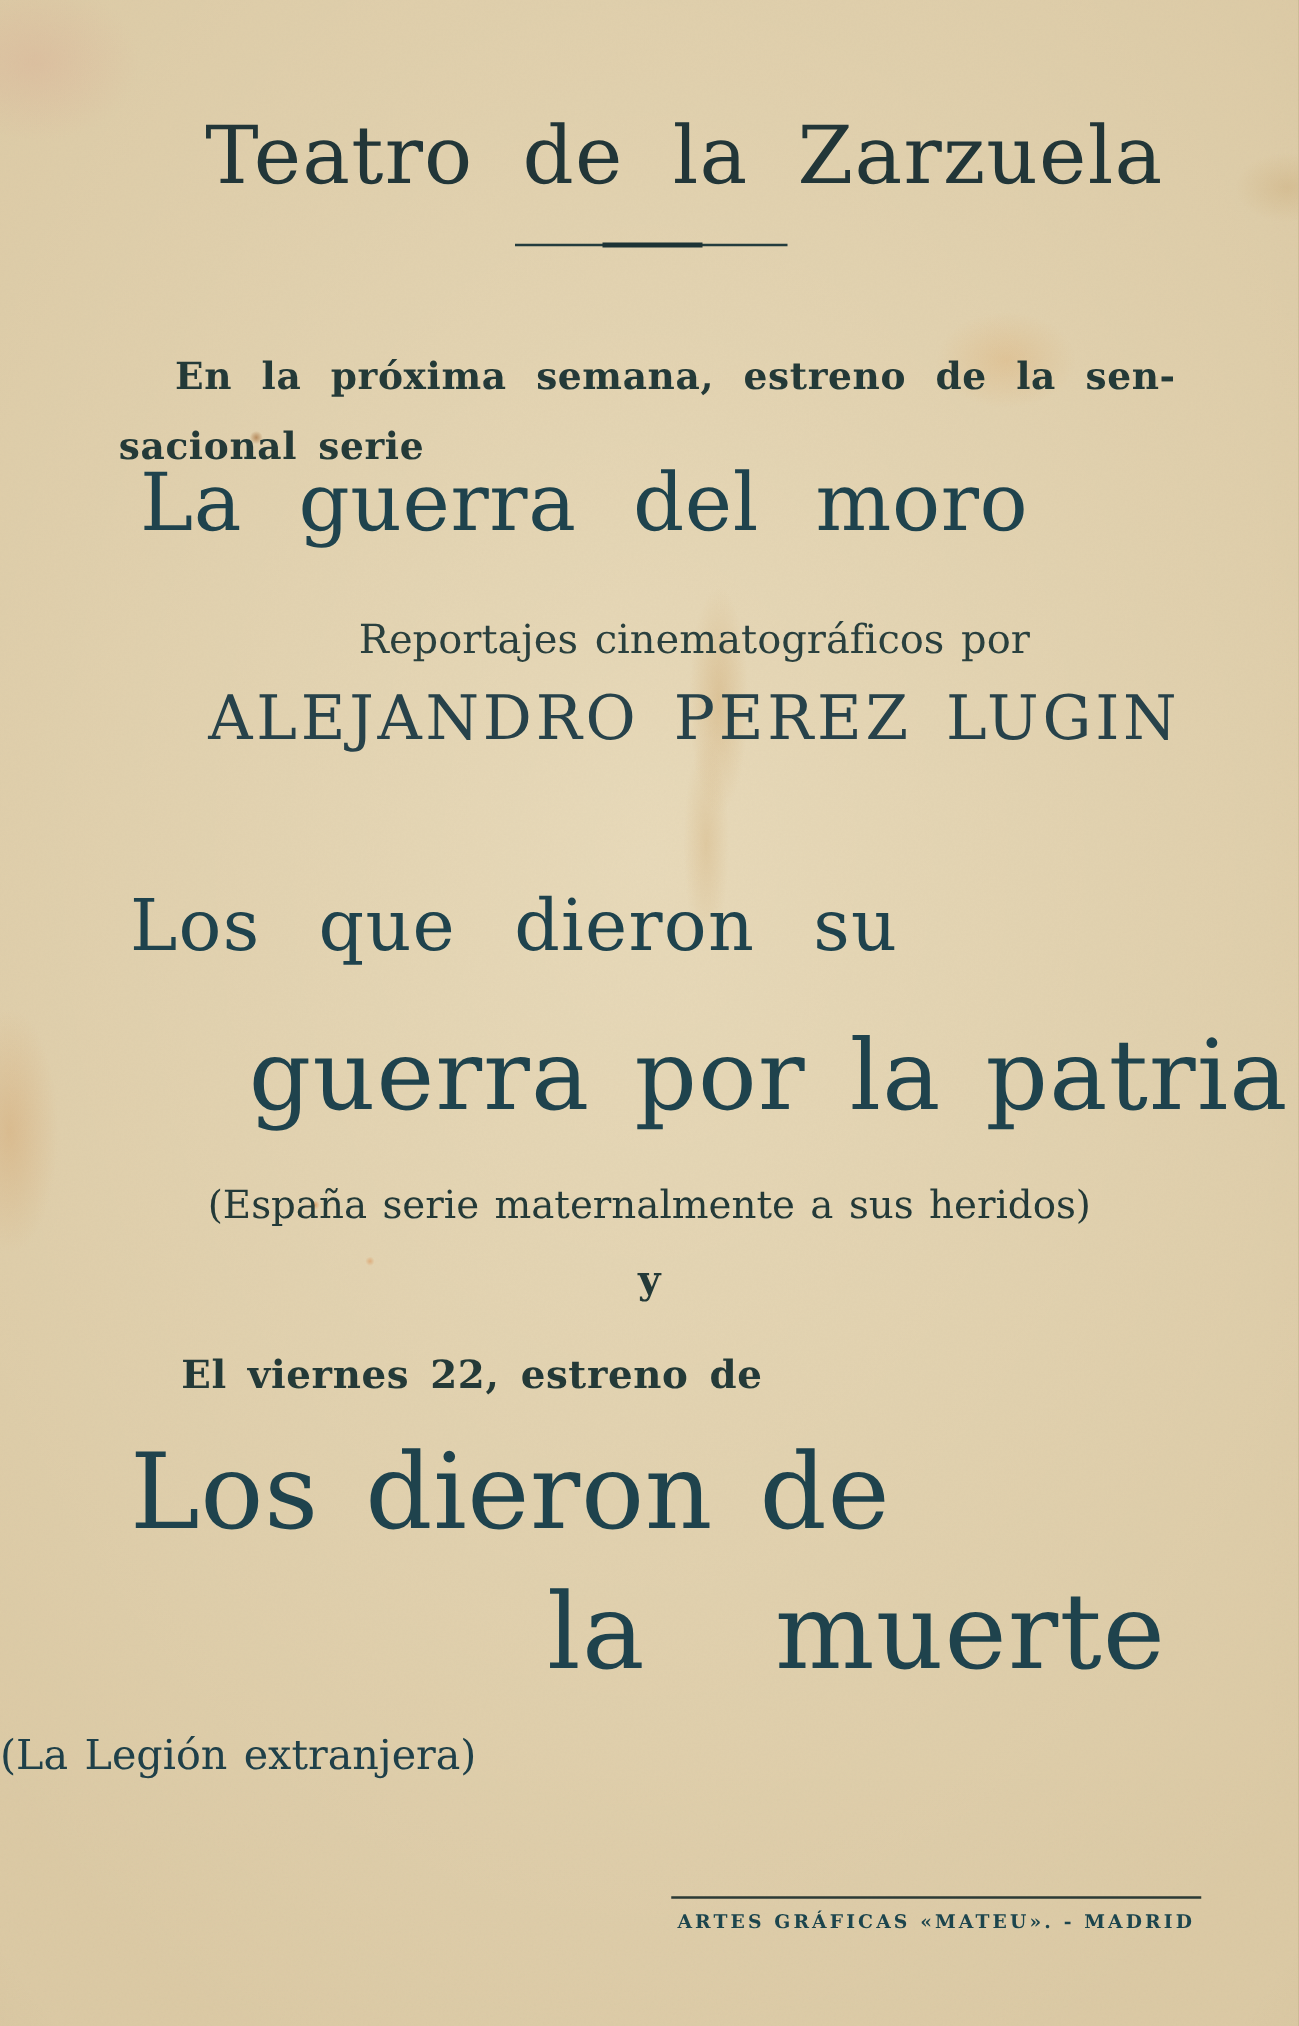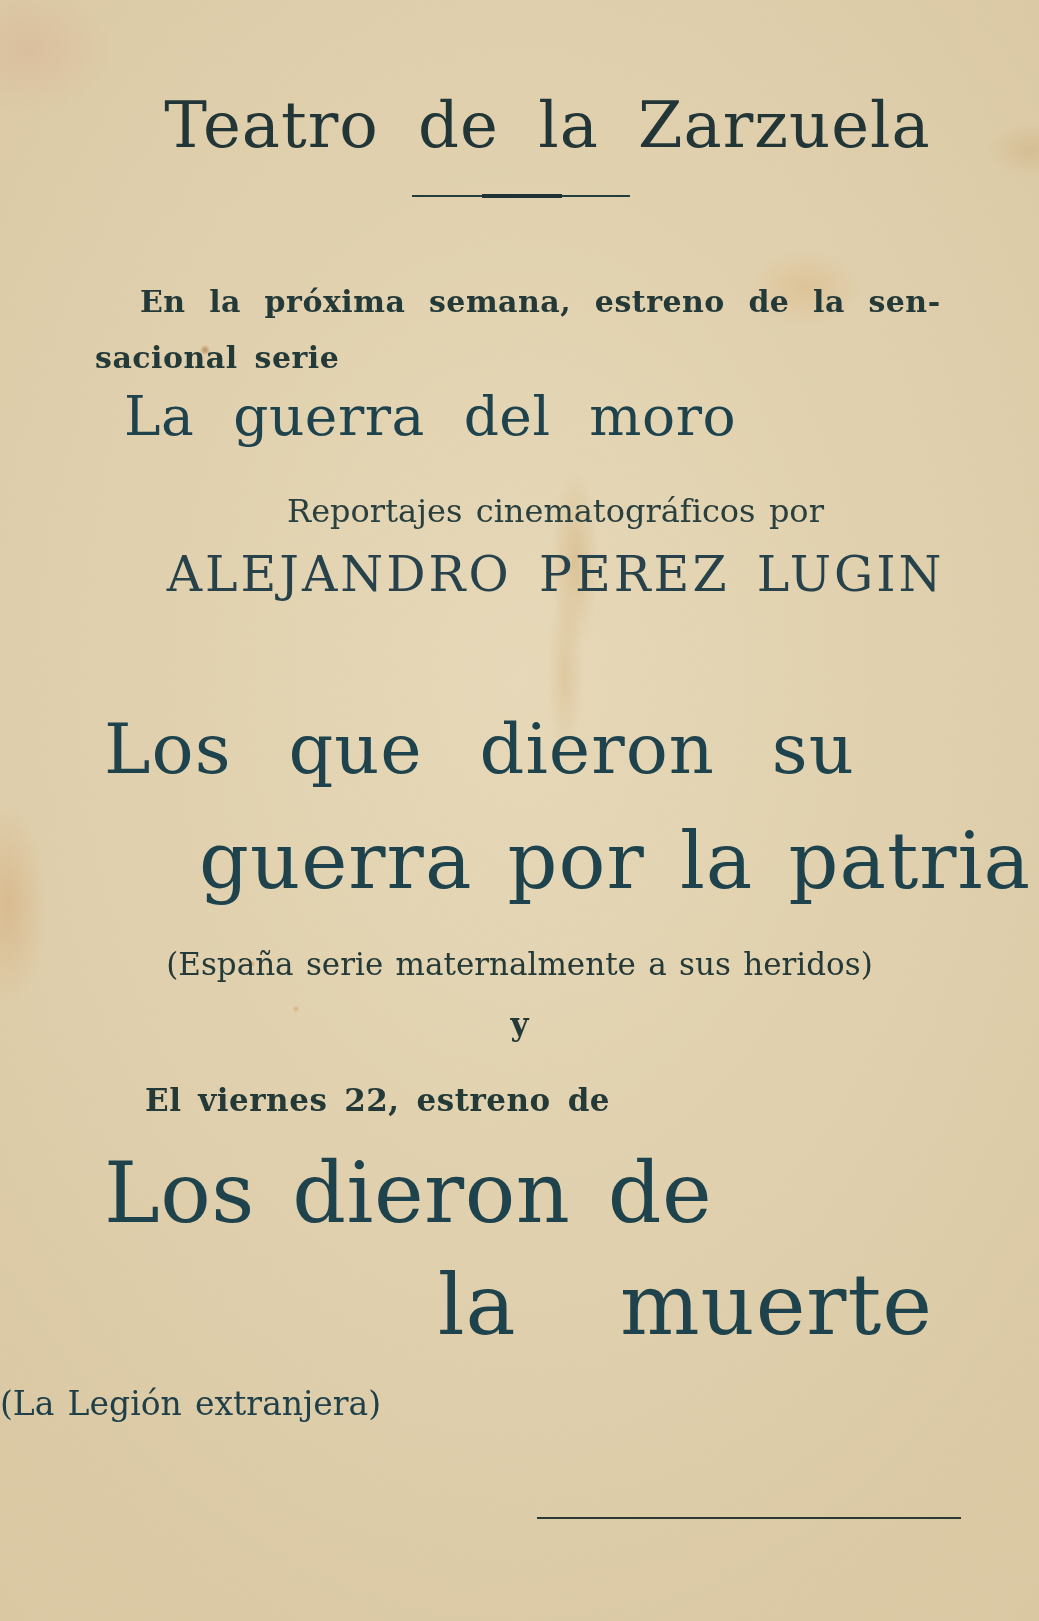--- a/index.html
+++ b/index.html
@@ -42,35 +42,35 @@
     position:absolute;left:70px;top:-1px;width:80px;height:4px;background:#1d3335;
   }
   .intro{
     top:244px;left:95px;width:849px;white-space:normal;
     font-weight:bold;font-size:30px;line-height:56px;color:#243a38;letter-spacing:.5px;
   }
   .intro .l1{display:block;text-indent:45px;word-spacing:.42em;}
   .intro .l2{display:block;word-spacing:.2em;}
   .display{color:#1f434d;}
   .serie-title{
-    top:384px;left:112px;font-size:55px;word-spacing:.38em;letter-spacing:.5px;margin-left:12px;
+    top:366px;left:112px;font-size:64px;word-spacing:.38em;letter-spacing:.5px;
   }
   .serie-subtitle{
     top:492px;left:0;width:100%;text-align:center;
     font-size:32px;color:#2a403e;word-spacing:.1em;padding-left:36px;
   }
   .serie-author{
     top:546px;left:0;width:100%;text-align:center;
     font-size:49px;color:#27424a;letter-spacing:3px;word-spacing:.18em;margin-left:36px;
   }
   .date-line{
     font-weight:bold;font-size:31px;color:#243a38;letter-spacing:.5px;word-spacing:.18em;
   }
   .event1-date{top:646px;left:145px;}
-  .event1-l1{top:708px;left:104px;font-size:70px;word-spacing:.48em;letter-spacing:1px;}
+  .event1-l1{top:708px;left:104px;font-size:57px;word-spacing:.48em;letter-spacing:1px;}
   .event1-l2{top:816px;left:199px;font-size:78px;word-spacing:.12em;letter-spacing:1px;}
   .event1-sub{
     top:946px;left:0;width:100%;text-align:center;
     font-size:31px;color:#243a38;word-spacing:.08em;
   }
   .conjunction{
     top:1006px;left:0;width:100%;text-align:center;
     font-weight:bold;font-size:31px;color:#243a38;
   }
   .event2-date{top:1082px;left:145px;}
@@ -129,14 +129,15 @@
   <div class="blk date-line event2-date">El viernes 22, estreno de</div>
 
   <div class="blk display event2-l1">Los dieron de</div>
 
   <div class="blk display event2-l2">la muerte</div>
 
   <div class="blk event2-sub">(La Legión extranjera)</div>
 
   <div class="blk footer-rule"></div>
 
+  <div class="blk footer-credit">ARTES GRÁFICAS «MATEU». - MADRID</div>
 
 </div>
 
 </body></html>

